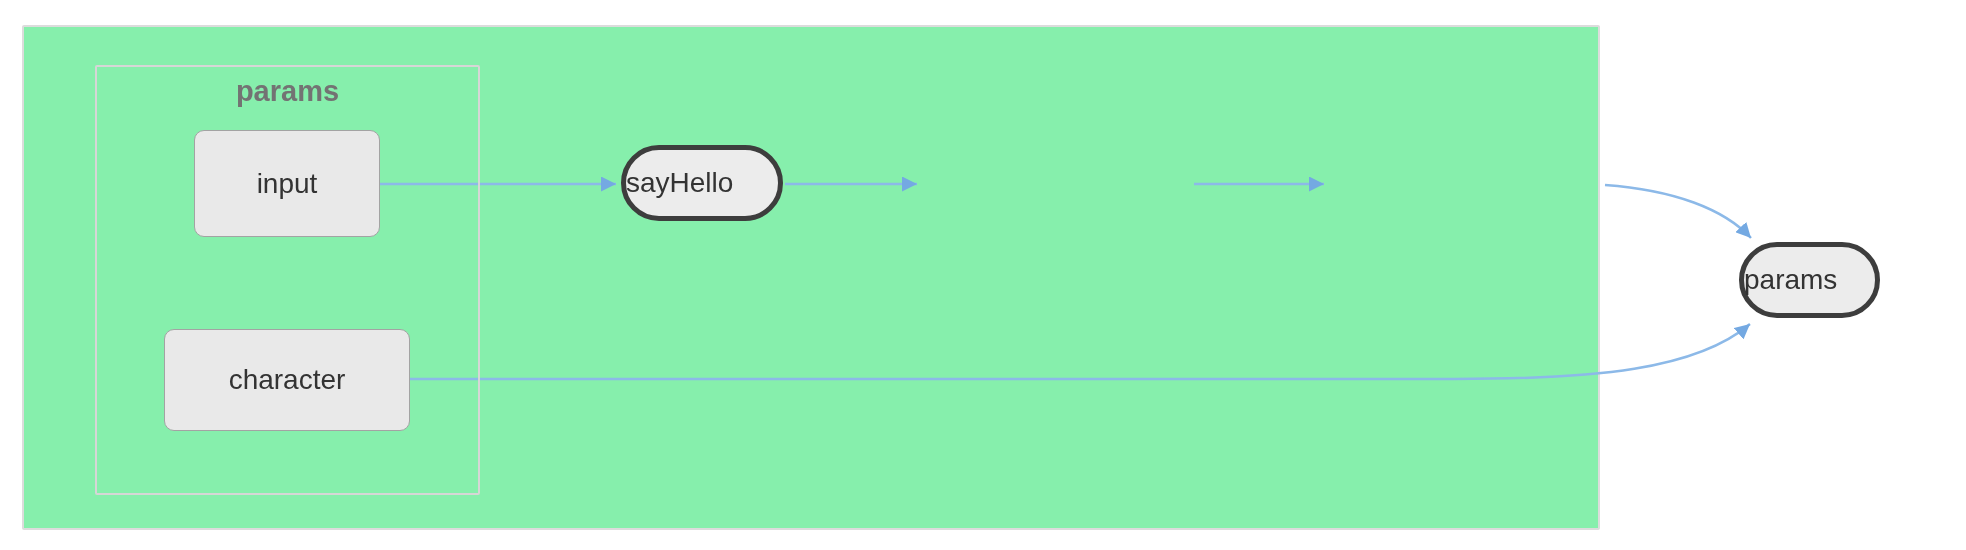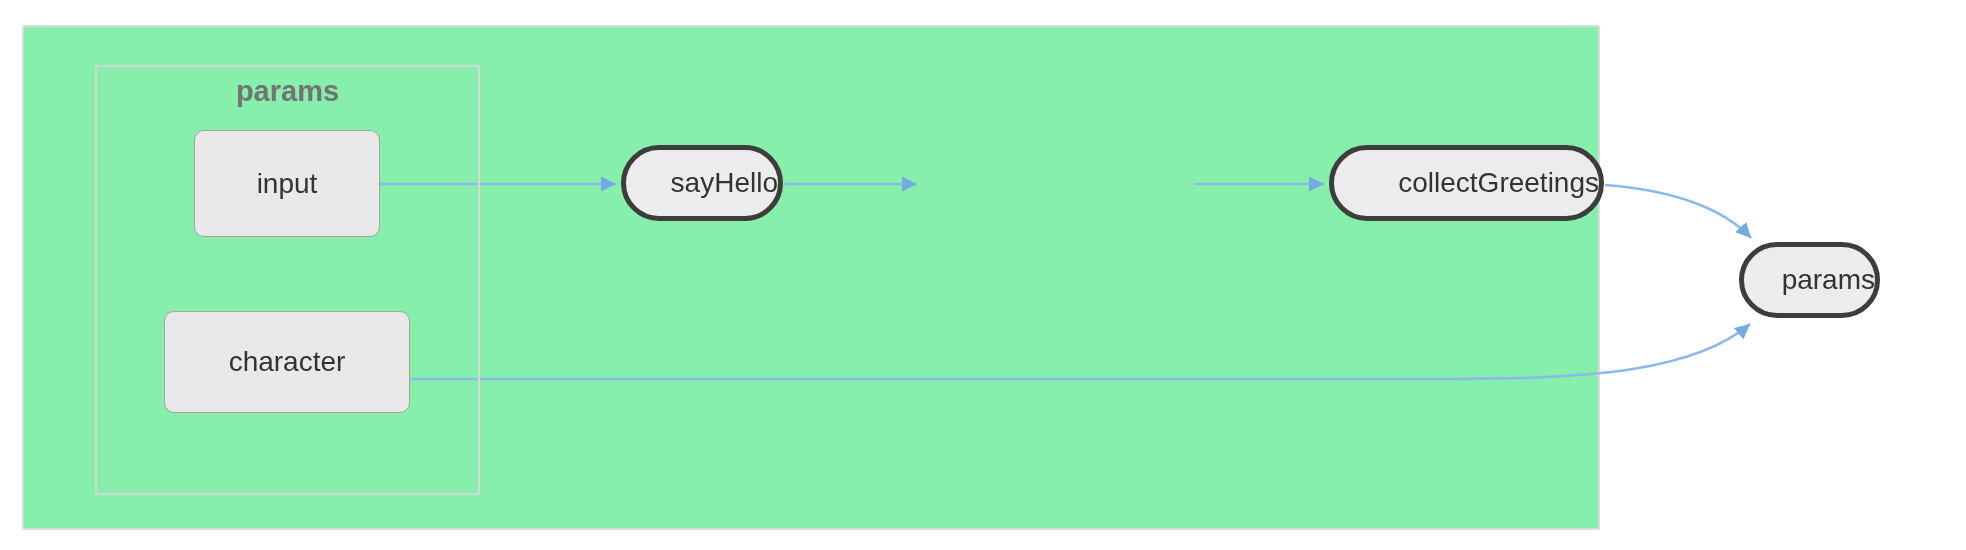--- a/index.html
+++ b/index.html
@@ -39,28 +39,28 @@
   .param-rect{
     position:absolute;
     box-sizing:border-box;
     background:#e9e9e9;
     border:1px solid #a3a3a3;
     border-radius:10px;
     display:flex;align-items:center;justify-content:center;
     font-size:28px;color:#333333;
   }
   #param-input{left:170px;top:103px;width:186px;height:107px;}
-  #param-character{left:140px;top:284px;width:246px;height:102px;}
+  #param-character{left:140px;top:302px;width:246px;height:102px;}
   .process-pill{
     position:absolute;
     box-sizing:border-box;
     background:#ececec;
     border:5px solid #3d3d3d;
     border-radius:38px;
-    display:flex;align-items:center;justify-content:flex-end;
+    display:flex;align-items:center;justify-content:flex-start;
     font-size:28px;color:#333333;
   }
   #proc-sayhello{left:597px;top:118px;width:162px;height:76px;}
   #proc-converttoupper{left:898px;top:118px;width:270px;height:76px;}
   #proc-collectgreetings{left:1305px;top:118px;width:275px;height:76px;}
   #proc-cowpy{left:1715px;top:215px;width:141px;height:76px;}
   svg.edges{
     position:absolute;left:0;top:0;
     width:1918px;height:501px;
     pointer-events:none;
@@ -95,21 +95,18 @@
 
   <div class="param-rect" id="param-character">
     <span>character</span>
   </div>
 
   <div class="process-pill" id="proc-sayhello">
     <span>sayHello</span>
   </div>
 
 
-  <div class="process-pill" id="proc-collectgreetings">
-    <span>collectGreetings</span>
-  </div>
 
   <div class="process-pill" id="proc-cowpy">
     <span>params</span>
   </div>
 
 </div>
 
 </body></html>

